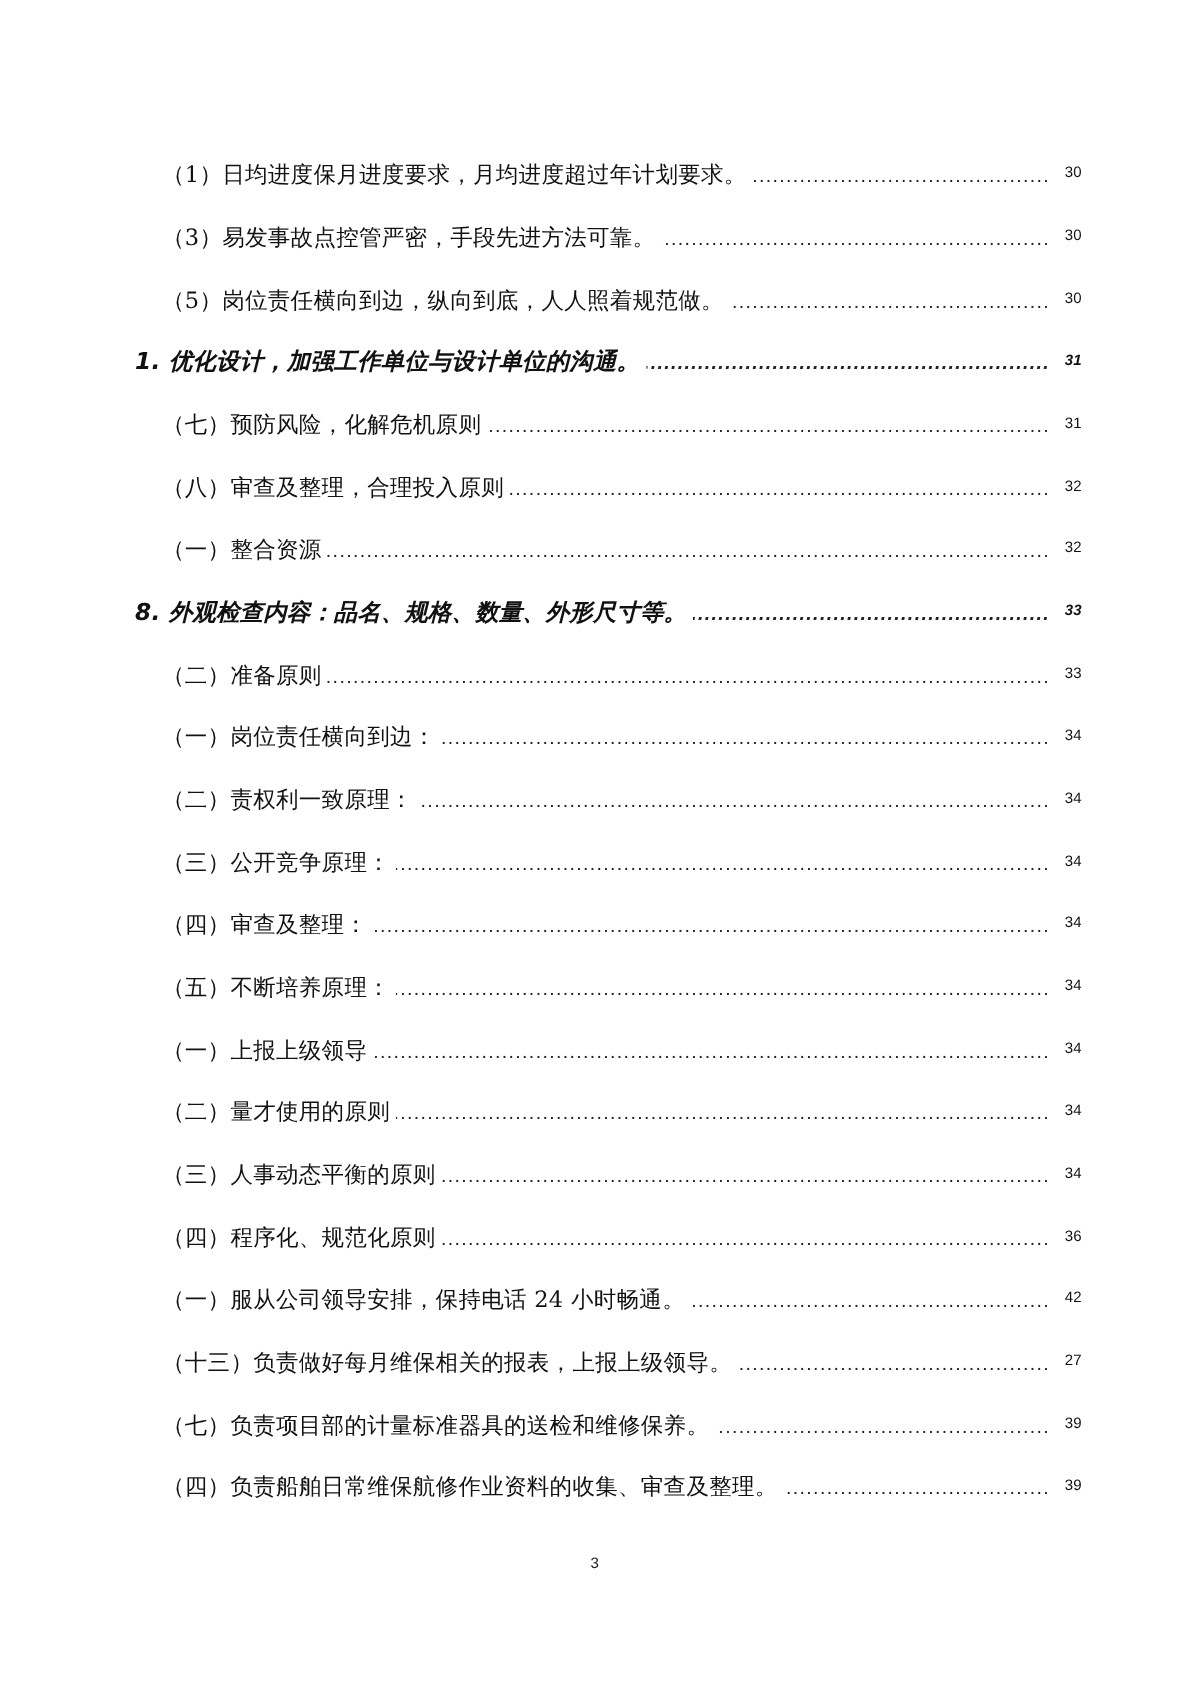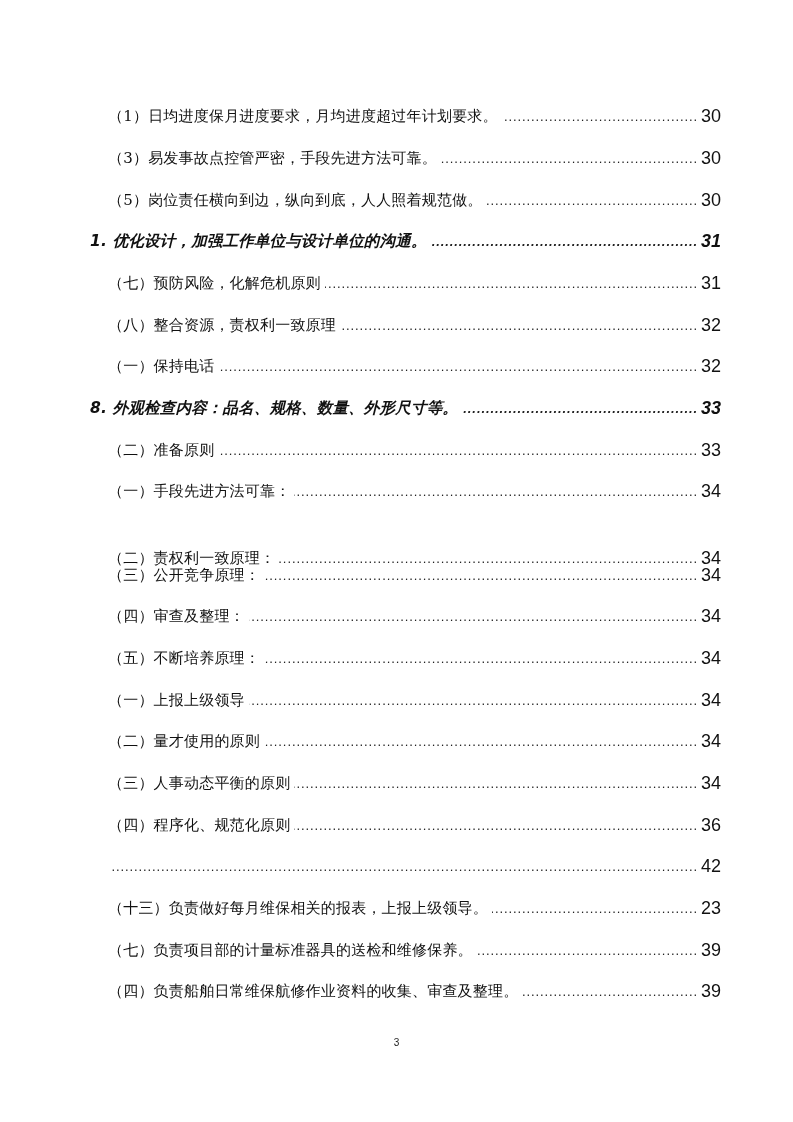--- a/index.html
+++ b/index.html
@@ -62,21 +62,21 @@
       line-height: 14px;
       color: #222222;
       white-space: nowrap;
     }
     .level-1 .toc-dots::before {
       font-weight: bold;
     }
     .toc-page {
       flex: 0 0 auto;
       font-family: "Liberation Sans", sans-serif;
-      font-size: 18px;
+      font-size: 10px;
       text-align: right;
       min-width: 18px;
     }
     .level-1 .toc-page {
       font-weight: bold;
     }
     .page-number {
       position: absolute;
       left: 0;
       width: 793px;
@@ -110,45 +110,45 @@
     <span class="toc-text">1. 优化设计，加强工作单位与设计单位的沟通。</span>
     <span class="toc-dots"></span>
     <span class="toc-page">31</span>
   </div>
   <div class="toc-entry" style="top:271px">
     <span class="toc-text">（七）预防风险，化解危机原则</span>
     <span class="toc-dots"></span>
     <span class="toc-page">31</span>
   </div>
   <div class="toc-entry" style="top:313px">
-    <span class="toc-text">（八）整合资源，责权利一致原理</span>
+    <span class="toc-text">（八）审查及整理，合理投入原则</span>
     <span class="toc-dots"></span>
     <span class="toc-page">32</span>
   </div>
   <div class="toc-entry" style="top:354px">
-    <span class="toc-text">（一）保持电话</span>
+    <span class="toc-text">（一）整合资源</span>
     <span class="toc-dots"></span>
     <span class="toc-page">32</span>
   </div>
   <div class="toc-entry level-1" style="top:396px">
     <span class="toc-text">8. 外观检查内容：品名、规格、数量、外形尺寸等。</span>
     <span class="toc-dots"></span>
     <span class="toc-page">33</span>
   </div>
   <div class="toc-entry" style="top:438px">
     <span class="toc-text">（二）准备原则</span>
     <span class="toc-dots"></span>
     <span class="toc-page">33</span>
   </div>
   <div class="toc-entry" style="top:479px">
-    <span class="toc-text">（一）手段先进方法可靠：</span>
-    <span class="toc-dots"></span>
-    <span class="toc-page">34</span>
-  </div>
-  <div class="toc-entry" style="top:546px">
+    <span class="toc-text">（一）岗位责任横向到边：</span>
+    <span class="toc-dots"></span>
+    <span class="toc-page">34</span>
+  </div>
+  <div class="toc-entry" style="top:521px">
     <span class="toc-text">（二）责权利一致原理：</span>
     <span class="toc-dots"></span>
     <span class="toc-page">34</span>
   </div>
   <div class="toc-entry" style="top:563px">
     <span class="toc-text">（三）公开竞争原理：</span>
     <span class="toc-dots"></span>
     <span class="toc-page">34</span>
   </div>
   <div class="toc-entry" style="top:604px">
@@ -175,27 +175,28 @@
     <span class="toc-text">（三）人事动态平衡的原则</span>
     <span class="toc-dots"></span>
     <span class="toc-page">34</span>
   </div>
   <div class="toc-entry" style="top:813px">
     <span class="toc-text">（四）程序化、规范化原则</span>
     <span class="toc-dots"></span>
     <span class="toc-page">36</span>
   </div>
   <div class="toc-entry" style="top:854px">
+    <span class="toc-text">（一）服从公司领导安排，保持电话 24 小时畅通。</span>
     <span class="toc-dots"></span>
     <span class="toc-page">42</span>
   </div>
   <div class="toc-entry" style="top:896px">
     <span class="toc-text">（十三）负责做好每月维保相关的报表，上报上级领导。</span>
     <span class="toc-dots"></span>
-    <span class="toc-page">23</span>
+    <span class="toc-page">27</span>
   </div>
   <div class="toc-entry" style="top:938px">
     <span class="toc-text">（七）负责项目部的计量标准器具的送检和维修保养。</span>
     <span class="toc-dots"></span>
     <span class="toc-page">39</span>
   </div>
   <div class="toc-entry" style="top:979px">
     <span class="toc-text">（四）负责船舶日常维保航修作业资料的收集、审查及整理。</span>
     <span class="toc-dots"></span>
     <span class="toc-page">39</span>

